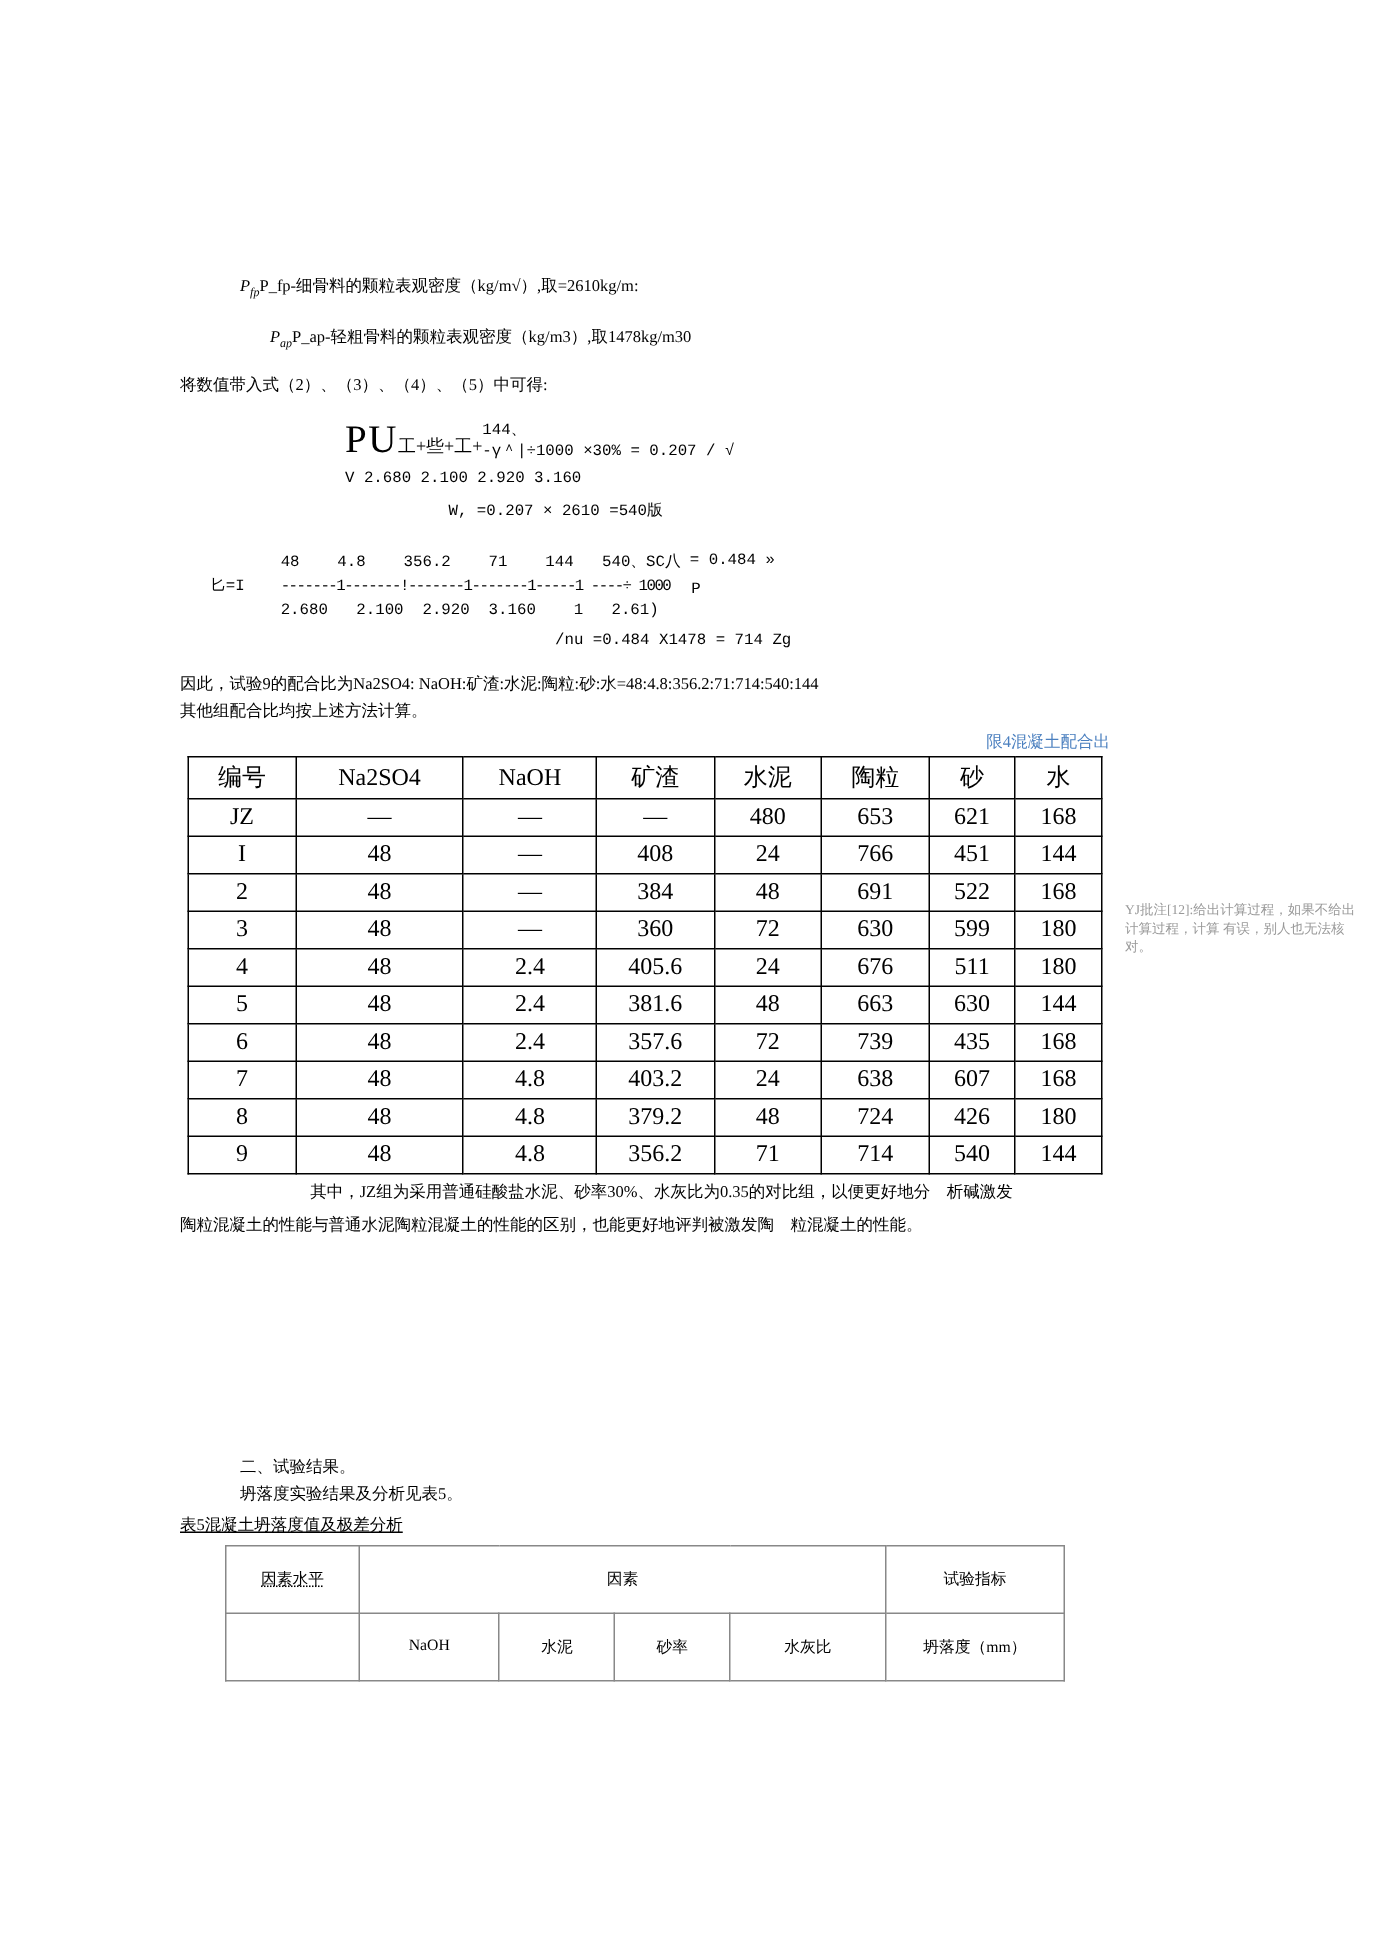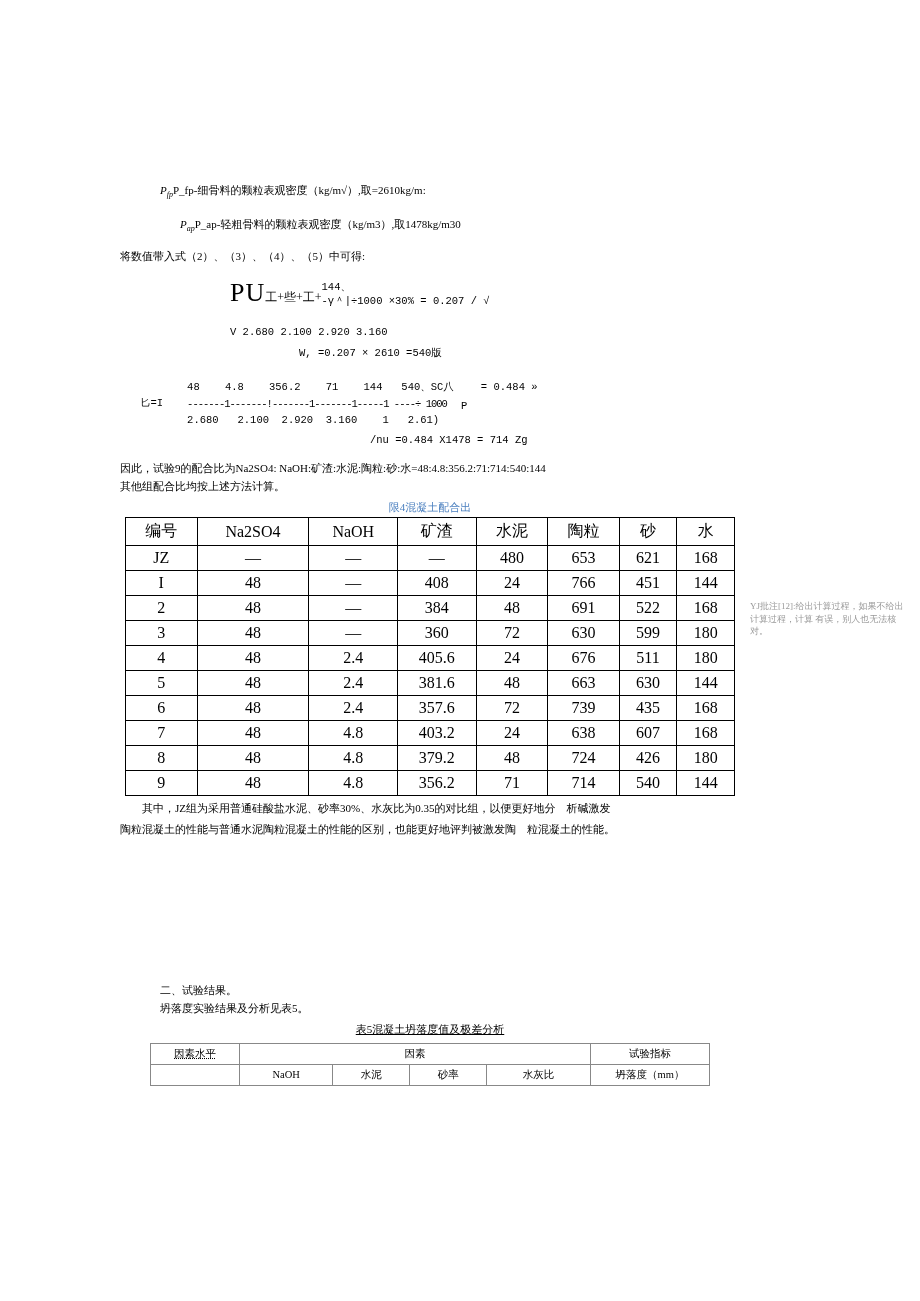--- a/index.html
+++ b/index.html
@@ -27,54 +27,53 @@
   .pu {
     font-family: "Times New Roman", serif;
     font-size: 26px;
     letter-spacing: 1px;
   }
   .small { font-size: 9.5px; }
   .mono { font-family: "Courier New", monospace; font-size: 10.5px; }
   .eq-row { margin: 2px 0; white-space: pre; }
   .table4-caption {
     color: #4a7fbf;
-    text-align: center;
+    text-align: right;
     margin: 6px 0 2px;
     font-size: 11px;
   }
   table.t4 {
     border-collapse: collapse;
     width: 610px;
     margin: 0 auto;
     font-size: 16px;
     padding-left: 36px;
   }
   table.t4 th, table.t4 td {
     border: 1px solid #000;
     padding: 3px 4px;
     text-align: center;
     font-weight: normal;
   }
-  .para { text-indent: 2em; margin: 4px 0; line-height: 1.6; }
+  .para { text-indent: 2em; margin: 4px 0; line-height: 1.6; text-align: center; }
   .gap { height: 140px; }
   .t5-caption {
-    text-align: center;
     text-decoration: underline;
     margin: 6px 0;
     font-size: 11px;
   }
   table.t5 {
     border-collapse: collapse;
     width: 560px;
     margin: 0 auto 2px;
     font-size: 10.5px;
   }
   table.t5 th, table.t5 td {
     border: 1px solid #888;
-    padding: 3px 4px;
+    padding: 15px 4px;
     text-align: center;
     font-weight: normal;
   }
   .comment {
     position: absolute;
     left: 750px;
     top: 600px;
     width: 160px;
     font-size: 9px;
     color: #999;
@@ -98,28 +97,28 @@
   <div class="formula-block">
     <div style="display:flex;align-items:flex-end;">
       <div>
         <span class="pu">PU</span><span style="font-size:12px">工+些+工+</span>
       </div>
       <div class="mono small" style="line-height:1.3">
         <div>144、</div>
         <div>-γ＾|÷1000 ×30% = 0.207 / √</div>
       </div>
     </div>
-    <div class="mono small" style="margin-top:18px">V 2.680 2.100 2.920 3.160</div>
+    <div class="mono small" style="margin-top:5px">V 2.680 2.100 2.920 3.160</div>
     <div class="mono small" style="margin:8px 0 0 69px">W, =0.207 × 2610 =540版</div>
   </div>
 
   <div style="margin:18px 0 6px 20px;display:flex;align-items:center;gap:24px">
     <div class="mono">匕=I</div>
     <div class="mono small">
-      <div style="display:flex;gap:27px;align-items:center">
+      <div style="display:flex;gap:6px;align-items:center">
         <div class="eq-row">48    4.8    356.2    71    144   540、SC八</div>
         <div>= 0.484 »</div>
       </div>
       <div style="display:flex;gap:14px;align-items:flex-end">
         <div class="eq-row dashline">-------1-------!-------1-------1-----1 ----÷ 1000</div>
         <div>P</div>
       </div>
       <div class="eq-row">2.680   2.100  2.920  3.160    1   2.61)</div>
     </div>
   </div>

